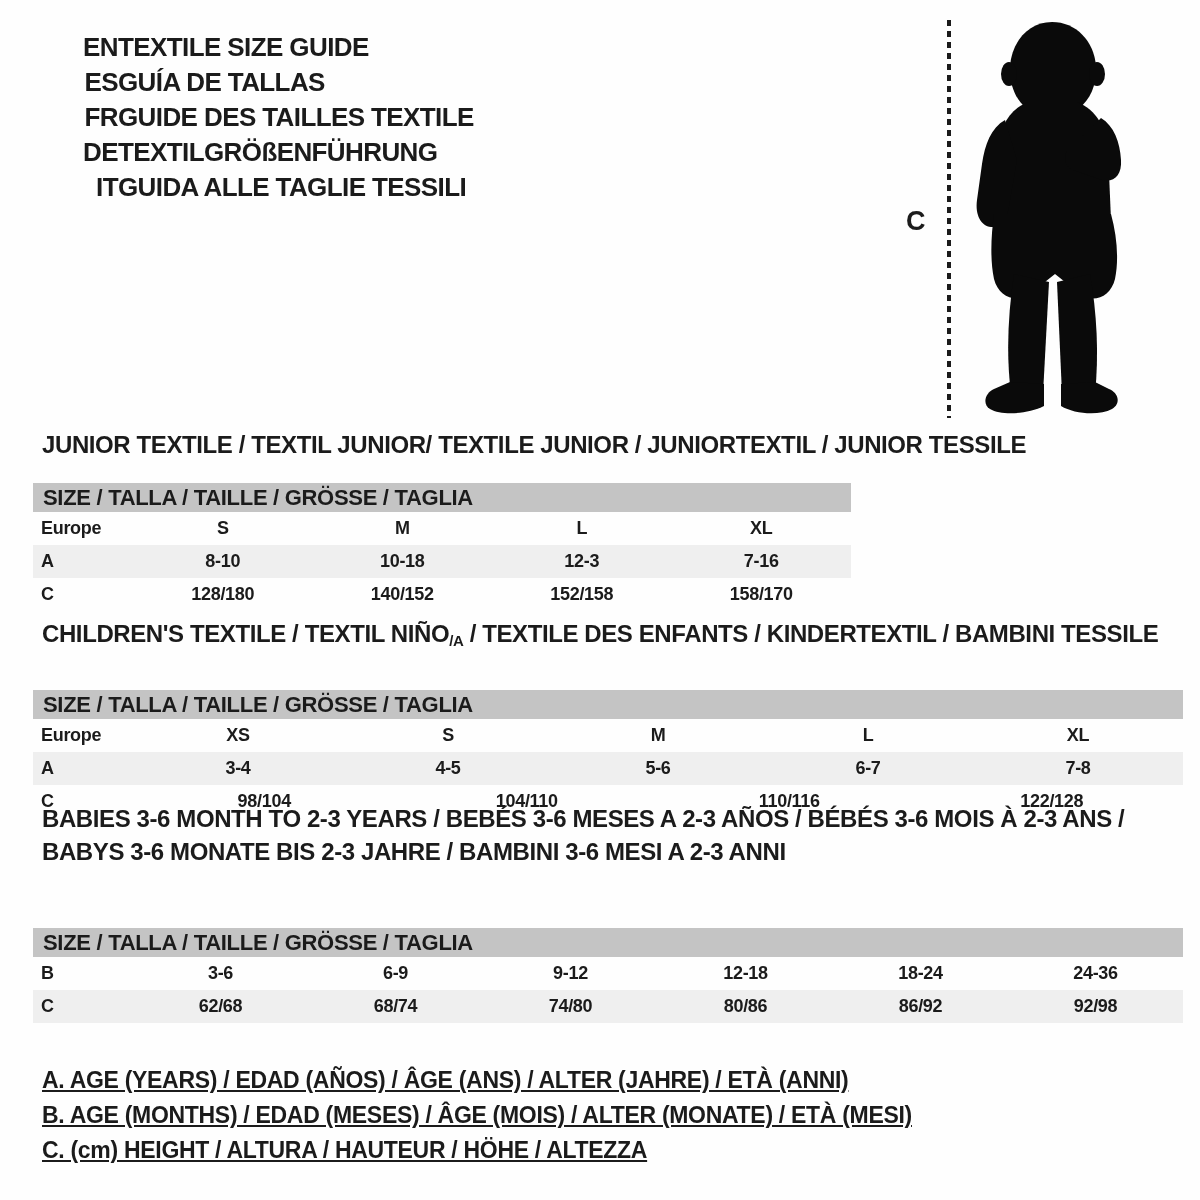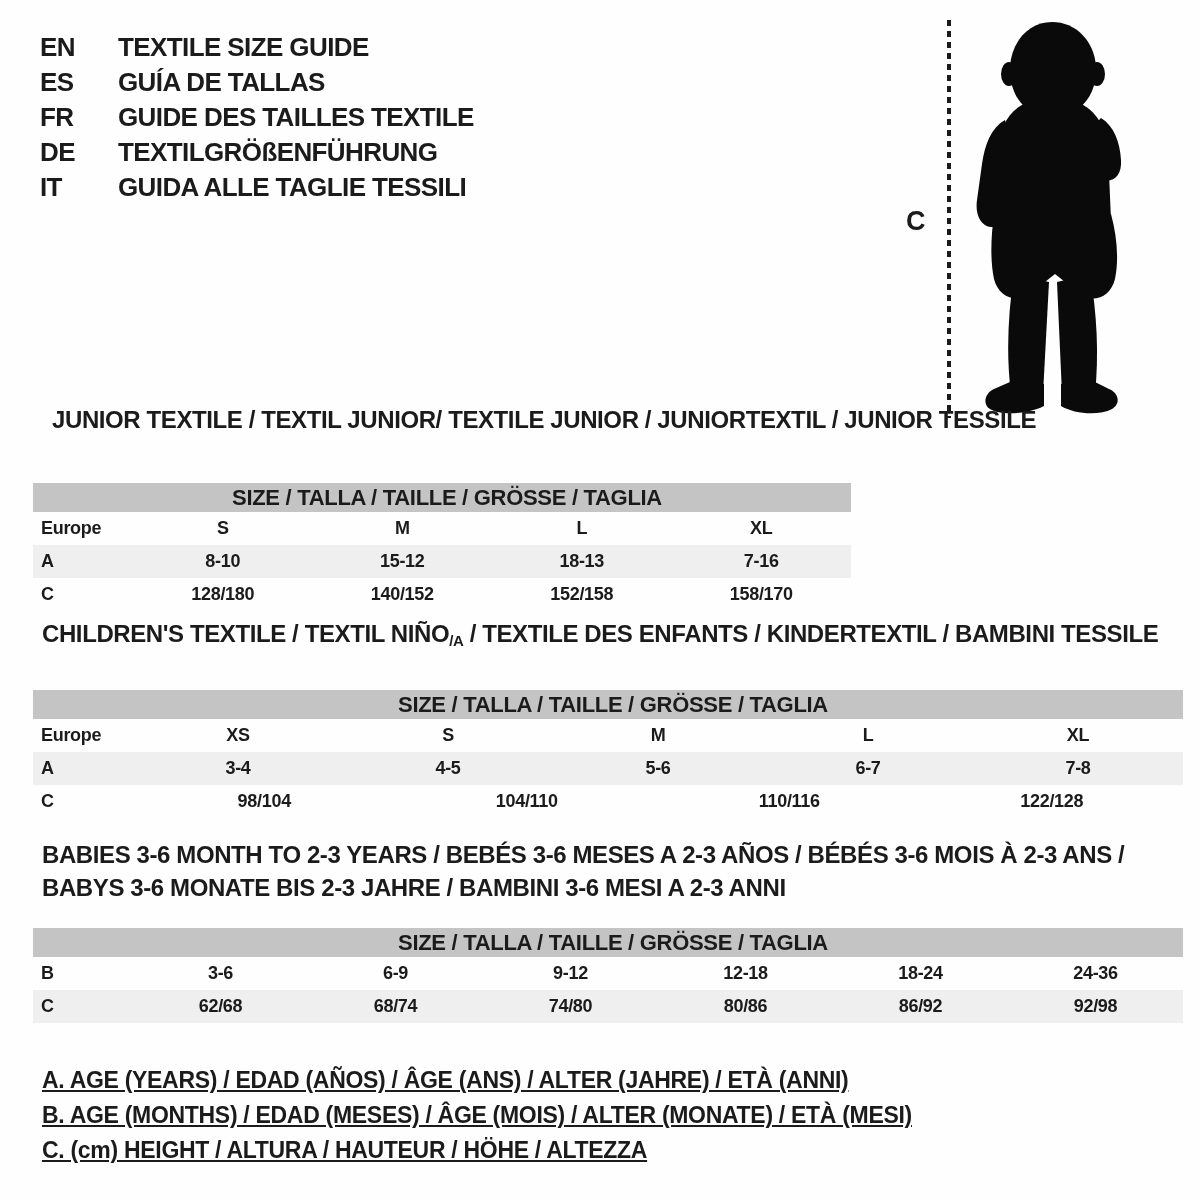--- a/index.html
+++ b/index.html
@@ -7,47 +7,47 @@
     position:relative;
     width:1200px;height:1200px;
     background:var(--page-bg,#fefefe);
     color:var(--text,#1b1b1b);
     font-family:"Liberation Sans",sans-serif;
     font-weight:bold;
     overflow:hidden;
   }
   
   .lang-block{position:absolute;left:40px;top:30px;}
-  .lang-row{display:flex;height:35px;align-items:center;font-size:26px;letter-spacing:-0.6px;}
+  .lang-row{display:flex;height:35px;align-items:center;font-size:26px;letter-spacing:-0.6px;text-align:right;}
   .lang-code{width:78px;flex:0 0 78px;}
   .lang-title{white-space:nowrap;}
   
   .measure-line{
     position:absolute;left:947px;top:20px;width:4px;height:398px;
     background:repeating-linear-gradient(to bottom,var(--text,#111) 0 6px,transparent 6px 11px);
   }
   .measure-label{position:absolute;left:906px;top:206px;font-size:27px;}
   .toddler{position:absolute;left:960px;top:12px;width:184px;height:414px;}
   .toddler g{fill:var(--silhouette,#0a0a0a);}
   
   .sec-title{position:absolute;left:42px;margin:0;font-size:24px;letter-spacing:-0.4px;white-space:nowrap;font-weight:bold;}
-  .junior-title{top:406px;margin-left:10px;}
+  .junior-title{top:431px;}
   .children-title{top:620px;}
-  .babies-title{top:838px;line-height:33px;}
+  .babies-title{top:802px;line-height:33px;}
   .babies-title .tline{display:block;}
   .subsmall{font-size:15px;vertical-align:-4px;}
   
   .size-table{position:absolute;left:33px;}
   .junior-table{top:483px;width:818px;}
   .children-table{top:690px;width:1150px;}
   .babies-table{top:928px;width:1150px;}
   .size-bar{
     height:29px;line-height:29px;box-sizing:border-box;
     background:var(--size-bar-bg,#c4c4c4);
-    padding-left:10px;font-size:22px;letter-spacing:-0.3px;text-align:center;
+    padding-left:10px;font-size:22px;letter-spacing:-0.3px;
   }
   .t-row{display:flex;height:33px;line-height:33px;font-size:18px;letter-spacing:-0.3px;}
   .t-row.alt{background:var(--row-alt-bg,#efefef);}
   .t-label{width:100px;flex:0 0 100px;padding-left:8px;box-sizing:border-box;}
   .t-cell{flex:1;text-align:center;}
   
   .legend{position:absolute;left:42px;top:1063px;font-size:23px;line-height:35px;letter-spacing:-0.3px;}
   .legend div{white-space:nowrap;text-decoration:underline;}
 </style>
 </head>
@@ -102,22 +102,22 @@
     <div class="t-row">
       <span class="t-label">Europe</span>
       <span class="t-cell">S</span>
       <span class="t-cell">M</span>
       <span class="t-cell">L</span>
       <span class="t-cell">XL</span>
     </div>
     <div class="t-row alt">
       <span class="t-label">A</span>
       <span class="t-cell">8-10</span>
-      <span class="t-cell">15-12</span>
-      <span class="t-cell">18-13</span>
+      <span class="t-cell">10-18</span>
+      <span class="t-cell">12-3</span>
       <span class="t-cell">7-16</span>
     </div>
     <div class="t-row">
       <span class="t-label">C</span>
       <span class="t-cell">128/180</span>
       <span class="t-cell">140/152</span>
       <span class="t-cell">152/158</span>
       <span class="t-cell">158/170</span>
     </div>
   </div>

